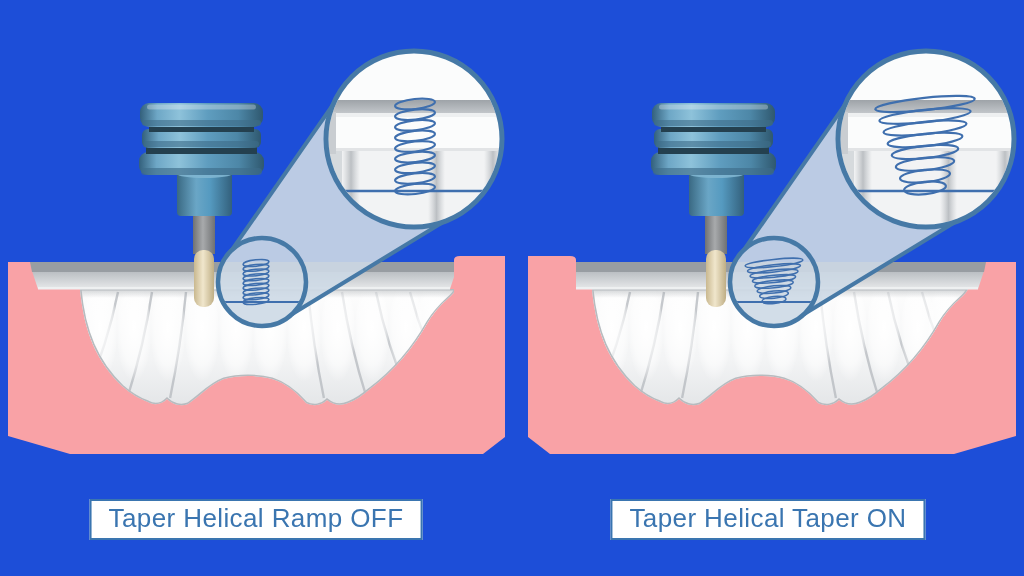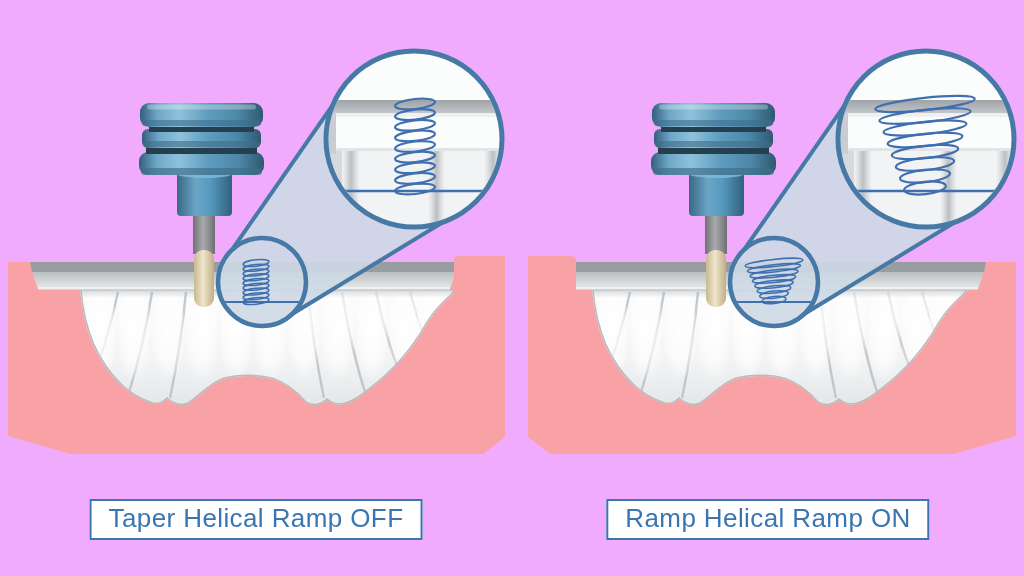--- a/index.html
+++ b/index.html
@@ -1,16 +1,16 @@
 <!DOCTYPE html>
 <html><head>
 <meta charset="utf-8">
 <style>
   html,body{margin:0;padding:0;background:#ffffff;}
-  .stage{position:relative;width:1024px;height:576px;background:#f0abfc;overflow:hidden;
+  .stage{position:relative;width:1024px;height:576px;background:#1d4ed8;overflow:hidden;
          font-family:"Liberation Sans",sans-serif;}
   .panel{position:absolute;top:0;width:512px;height:576px;}
   .panel.left{left:0;} .panel.right{left:512px;}
   .panel svg{position:absolute;top:0;left:0;}
   .label-box{position:absolute;top:499px;left:50%;transform:translateX(-50%);
              border:2px solid #3a75b0;background:#ffffff;padding:2px 17px 4px 17px;
              white-space:nowrap;}
   .label-box span{color:#3a75b0;font-size:26px;letter-spacing:0.4px;}
 </style>
 </head>
@@ -341,16 +341,16 @@
                 <ellipse cx="413" cy="164.0" rx="29.3" ry="6.2" transform="rotate(-6 413 164.0)" fill="none" stroke="#3f6fae" stroke-width="2.2"></ellipse>
                 <ellipse cx="413" cy="176.0" rx="25.1" ry="6.2" transform="rotate(-6 413 176.0)" fill="none" stroke="#3f6fae" stroke-width="2.2"></ellipse>
                 <ellipse cx="413" cy="188.0" rx="21.0" ry="6.2" transform="rotate(-6 413 188.0)" fill="none" stroke="#3f6fae" stroke-width="2.2"></ellipse>
               </g>
      </g>
      <circle cx="414" cy="139" r="88" fill="none" stroke="#4679a6" stroke-width="5"></circle>
    </g>
   </svg>
       </div>
     <div class="label-box">
-      <span>Ramp Helical Ramp ON</span>
+      <span>Taper Helical Taper ON</span>
     </div>
   </section>
 </div>
 
 </body></html>

